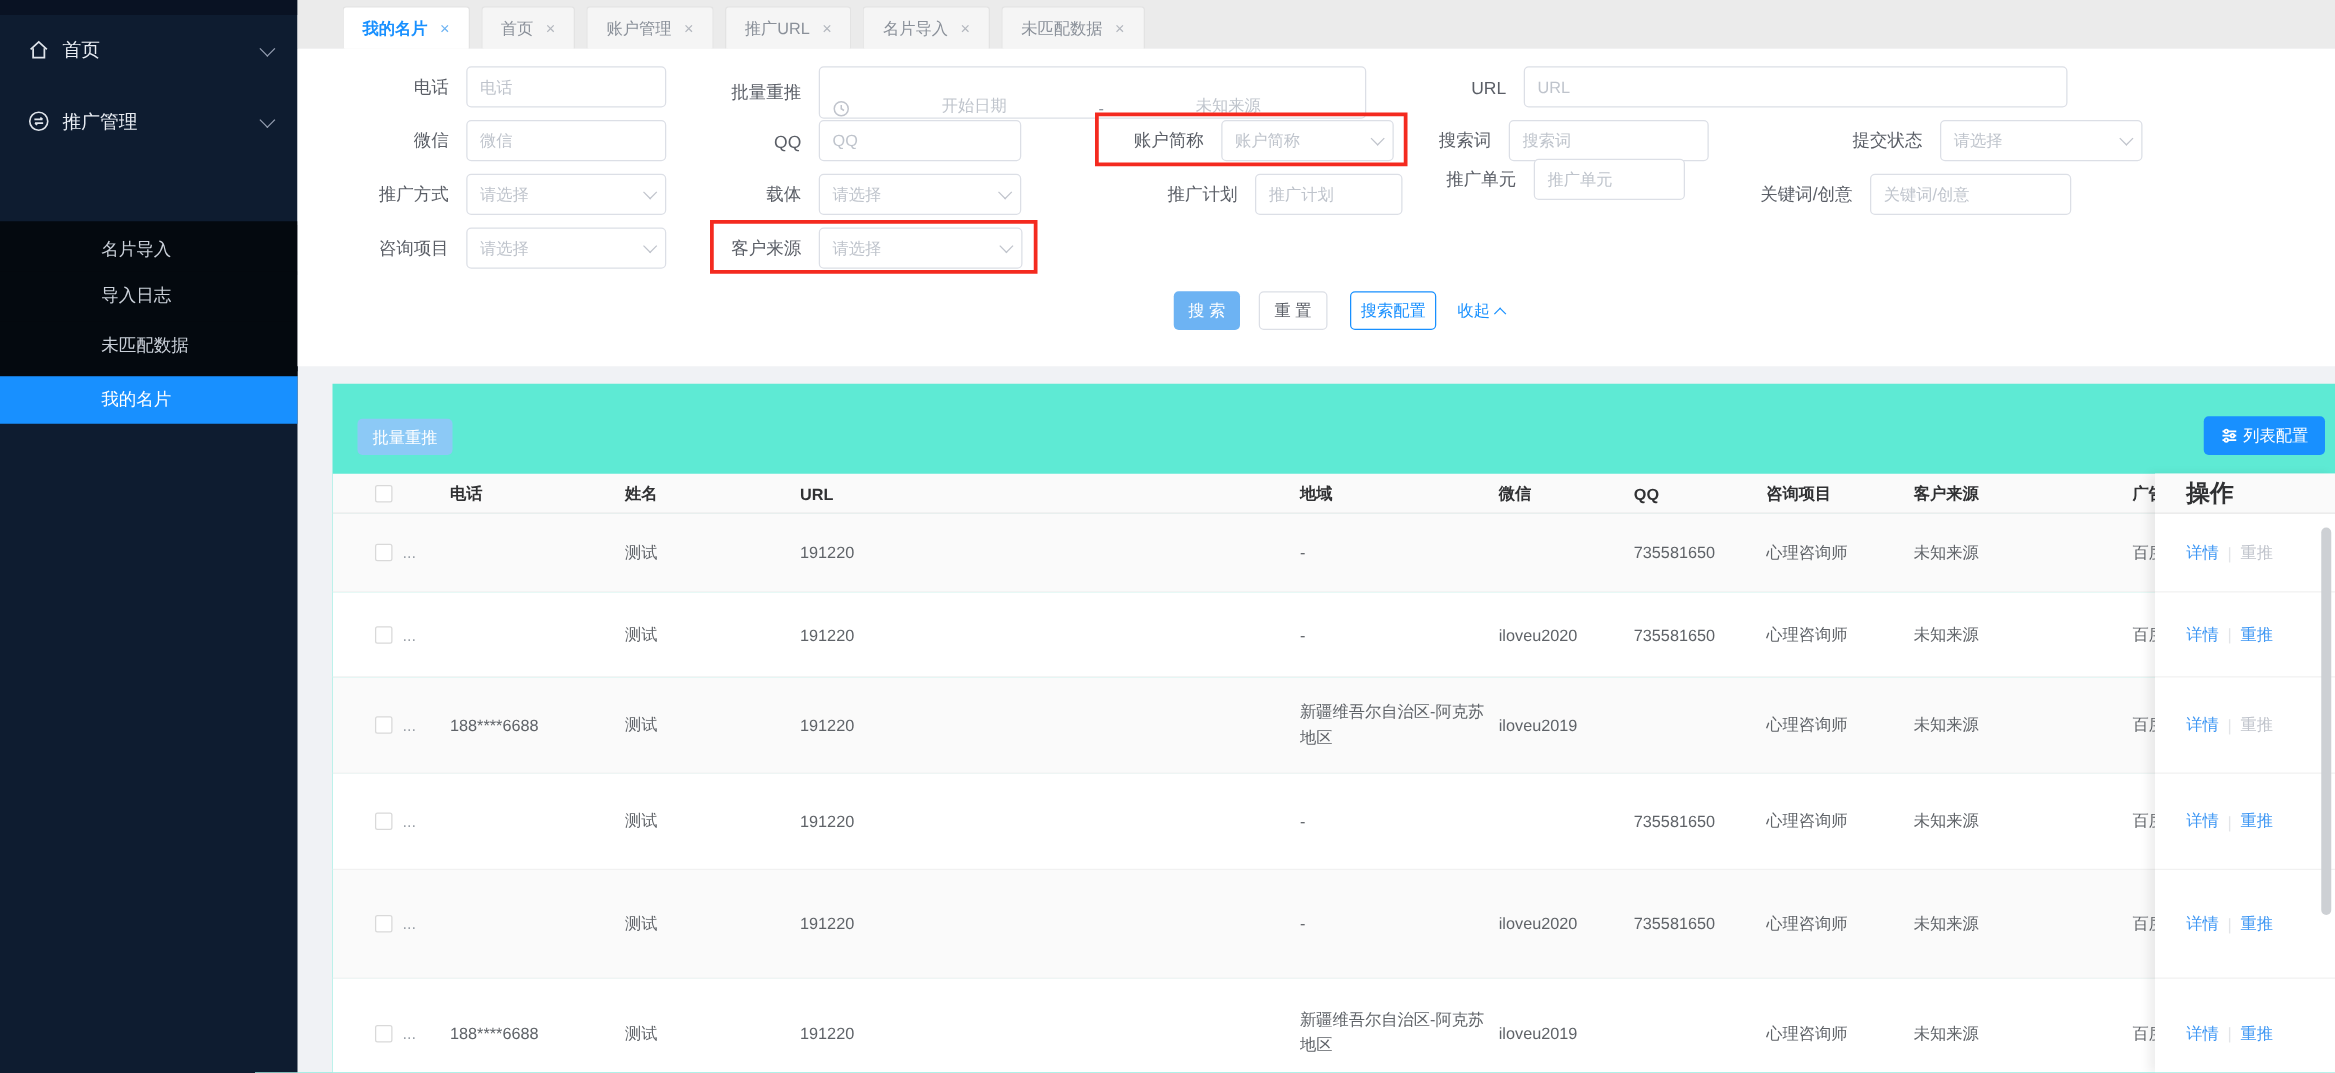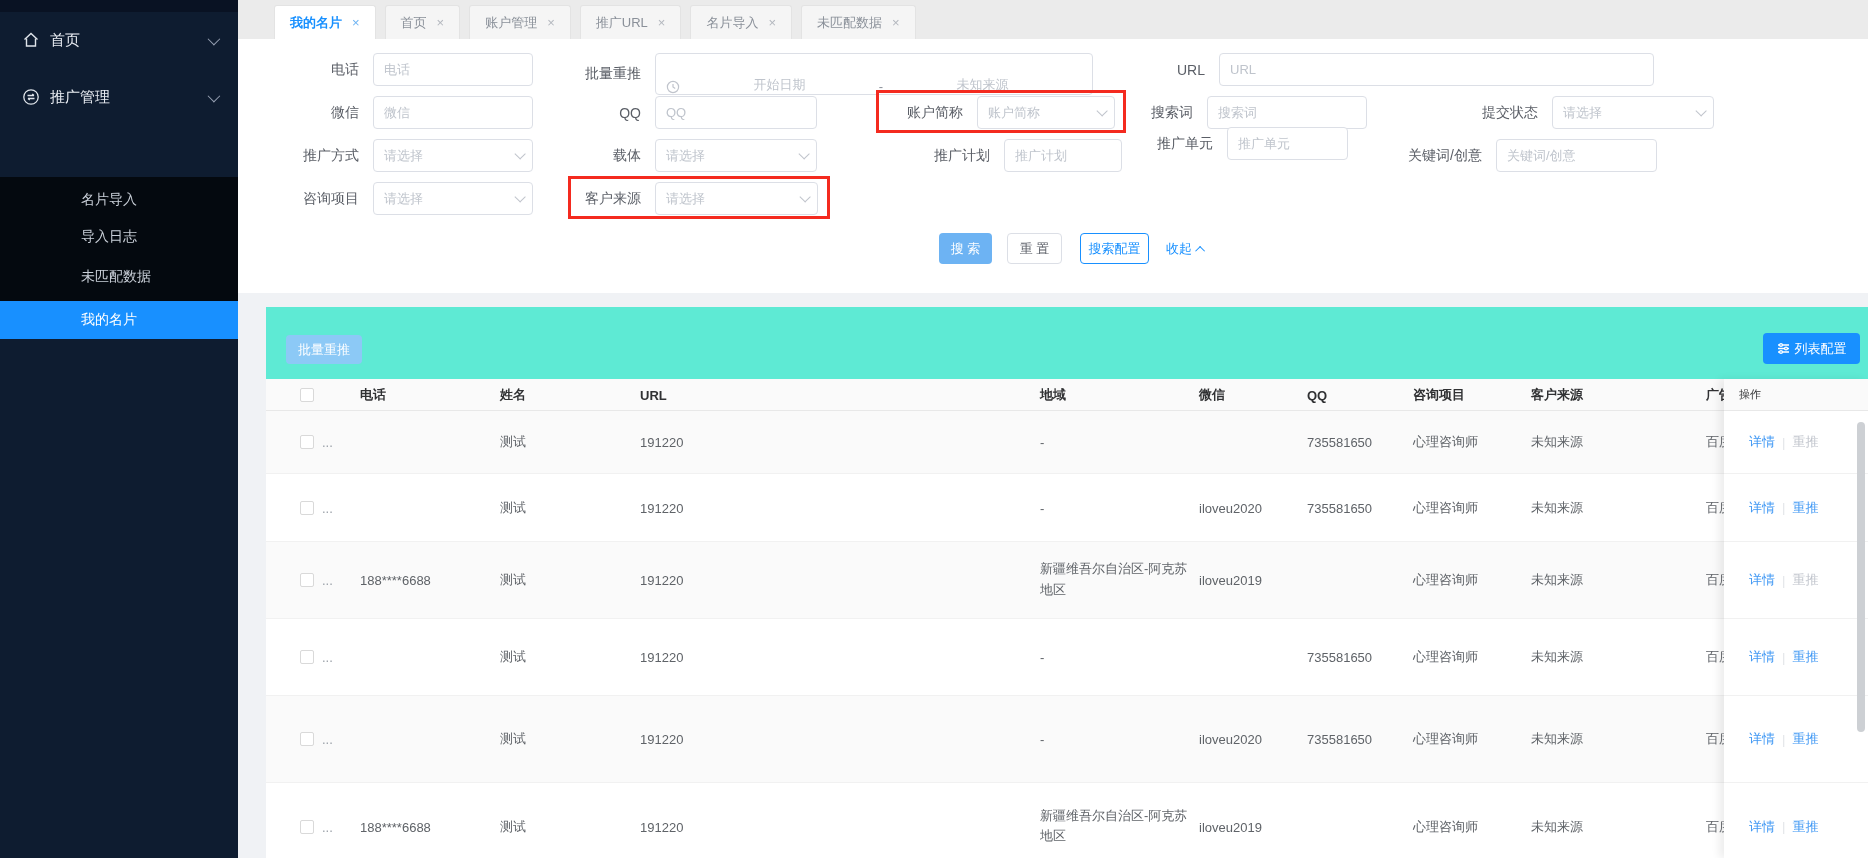--- a/index.html
+++ b/index.html
@@ -69,21 +69,21 @@
   .trow.stripe{background:#fafafa}
   .td{position:absolute;top:50%;transform:translateY(-50%);font-size:13px;color:#5f6368;white-space:nowrap}
   .td.wrap{white-space:normal;width:160px;line-height:1.6}
   .clip{overflow:hidden;width:18px}
   .cbx{position:absolute;left:34px;top:50%;transform:translateY(-50%);width:14px;height:14px;
        border:1px solid #d9d9d9;border-radius:2px;background:#fff;cursor:pointer}
   .ell{position:absolute;left:56px;top:50%;transform:translateY(-50%);font-size:13px;color:#9aa0a8}
   .fixedcol{position:absolute;right:0;top:72px;bottom:0;width:144px;background:#fff;
             box-shadow:-5px 0 8px rgba(0,0,0,.07)}
   .fc-head{height:32px;background:#fafafa;border-bottom:1px solid #e8e8e8;display:flex;align-items:center;
-           padding-left:15px;font-weight:normal;font-size:11px;color:#303133}
+           padding-left:25px;font-weight:bold;font-size:19px;color:#303133}
   .fc-row{display:flex;align-items:center;padding-left:25px;gap:7px;border-bottom:1px solid #f1f1f1;font-size:13px}
   .lnk{color:#3e97f4;cursor:pointer}
   .lnk.disabled{color:#c0c4cc}
   .divider{color:#e3e5e8}
   .scroll-thumb{position:absolute;right:3px;top:115px;width:8px;height:310px;border-radius:4px;background:#cdd0d4;cursor:pointer}
 </style>
 </head>
 <body>
 
 <aside class="sidebar">

